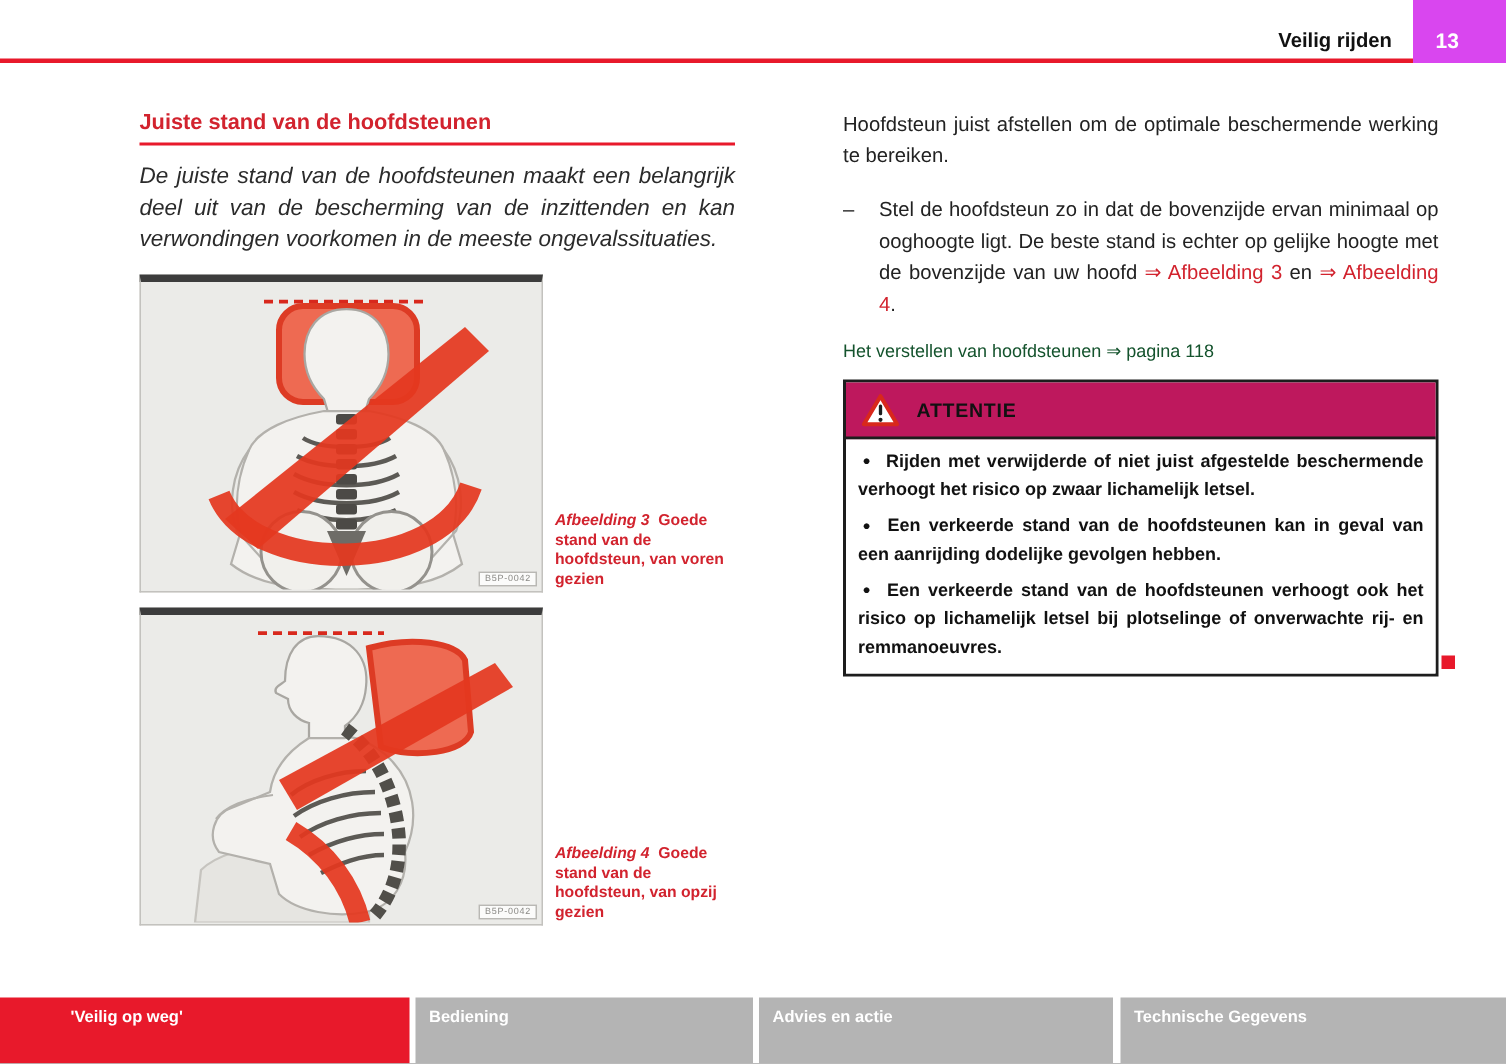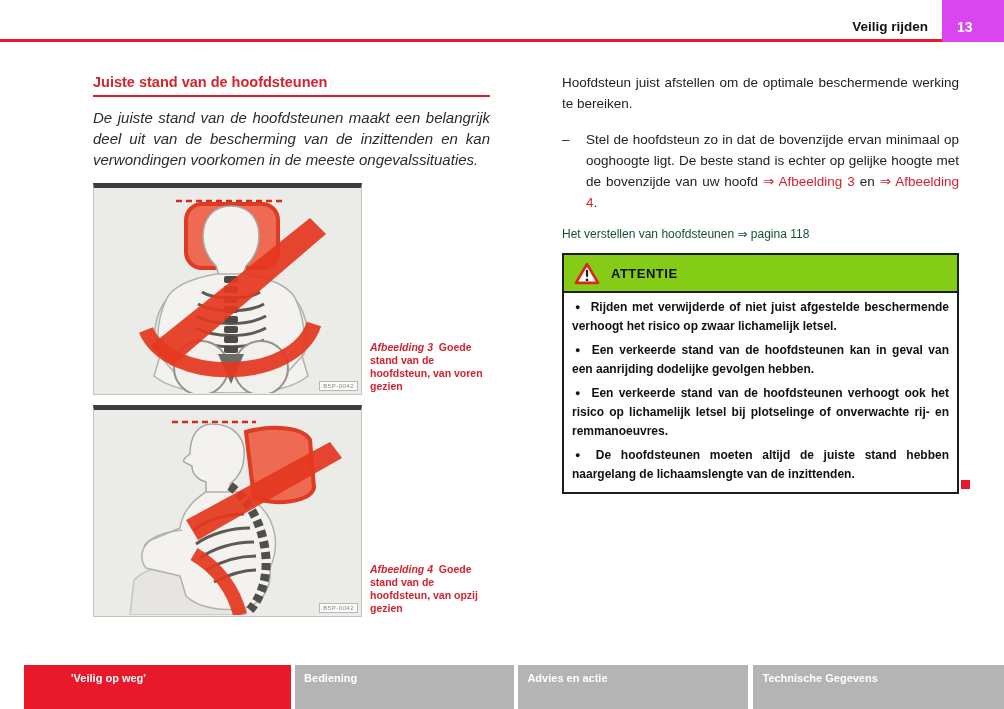--- a/index.html
+++ b/index.html
@@ -47,35 +47,35 @@
   
   .para1 { font-size:13.5px; line-height:21px; text-align:justify; color:#222; }
   .dash-item { display:flex; margin-top:15px; font-size:13.5px; line-height:21px; color:#222; }
   .dash-item .dash { flex:none; width:24px; }
   .dash-item .dash-text { text-align:justify; }
   .ref-link { color:#d2232e; cursor:pointer; }
   .crossref { margin-top:14px; font-size:12px; color:#14532d; }
   
   .warnbox { margin-top:12px; border:2px solid #1d1d1d; position:relative; }
   .warn-head {
-    display:flex; align-items:center; gap:11px; background:#84cc16;
+    display:flex; align-items:center; gap:11px; background:#be185d;
     border-bottom:2px solid #1d1d1d; padding:7px 10px 6px 10px;
   }
   .warn-head .tri { flex:none; width:26px; height:23px; }
   .warn-title { font-size:13px; font-weight:bold; letter-spacing:.5px; color:#111; }
   .warn-body { padding:5px 8px 8px 8px; background:#fff; }
   .warn-body p {
     font-size:12px; font-weight:bold; line-height:19px; text-align:justify;
     color:#111; margin-top:5px;
   }
   .warn-body p:first-child { margin-top:0; }
   .warn-body .blt { font-size:9px; vertical-align:1px; padding-right:9px; padding-left:3px; }
   .end-marker { position:absolute; right:-13px; bottom:3px; width:9px; height:9px; background:#e8192b; }
   
-  .footer { position:absolute; left:0; bottom:0; width:1004px; height:44px; display:flex;padding-left:24px; }
+  .footer { position:absolute; left:0; bottom:0; width:1004px; height:44px; display:flex; }
   .ftab {
     height:44px; background:#b4b4b4; color:#fff; font-size:11px; font-weight:bold;
     padding:7px 0 0 9px; cursor:pointer;
   }
   .ftab.t1 { width:273px; background:#e8192b; padding-left:47px; margin-right:4px; }
   .ftab.t2 { width:225px; margin-right:4px; }
   .ftab.t3 { width:236px; margin-right:5px; }
   .ftab.t4 { width:257px; }
 </style>
 </head>
@@ -180,21 +180,20 @@
           <path d="M15 2.5 L28 24.5 L2 24.5 Z" fill="#ffffff" stroke="#d8281c" stroke-width="3.2" stroke-linejoin="round"></path>
           <rect x="13.7" y="9" width="2.6" height="8.5" rx="1.2" fill="#1d1d1d"></rect>
           <circle cx="15" cy="21" r="1.6" fill="#1d1d1d"></circle>
         </svg>
         <span class="warn-title">ATTENTIE</span>
       </div>
       <div class="warn-body">
         <p><span class="blt">●</span><span>Rijden met verwijderde of niet juist afgestelde beschermende verhoogt het risico op zwaar lichamelijk letsel.</span></p>
         <p><span class="blt">●</span><span>Een verkeerde stand van de hoofdsteunen kan in geval van een aanrijding dodelijke gevolgen hebben.</span></p>
         <p><span class="blt">●</span><span>Een verkeerde stand van de hoofdsteunen verhoogt ook het risico op lichamelijk letsel bij plotselinge of onverwachte rij- en remmanoeuvres.</span></p>
-        <p><span class="blt">●</span><span>De hoofdsteunen moeten altijd de juiste stand hebben naargelang de lichaamslengte van de inzittenden.</span></p>
       </div>
       <div class="end-marker"></div>
     </div>
   </div>
 
   <div class="footer">
     <div class="ftab t1">'Veilig op weg'</div>
     <div class="ftab t2">Bediening</div>
     <div class="ftab t3">Advies en actie</div>
     <div class="ftab t4">Technische Gegevens</div>

